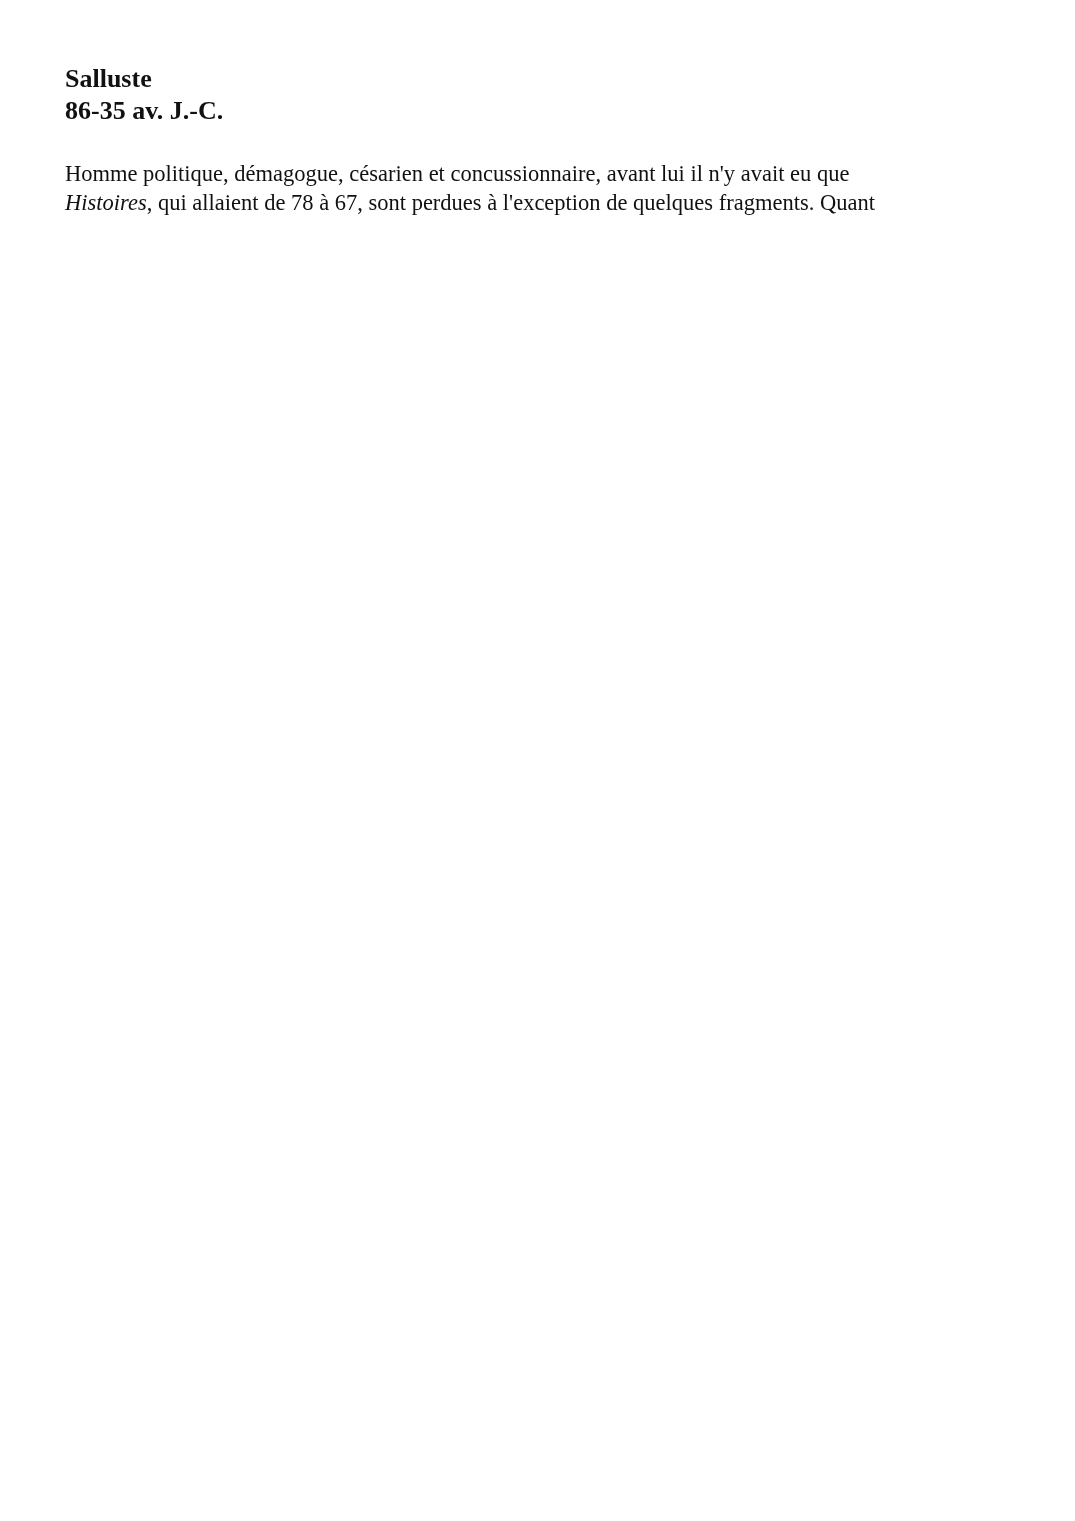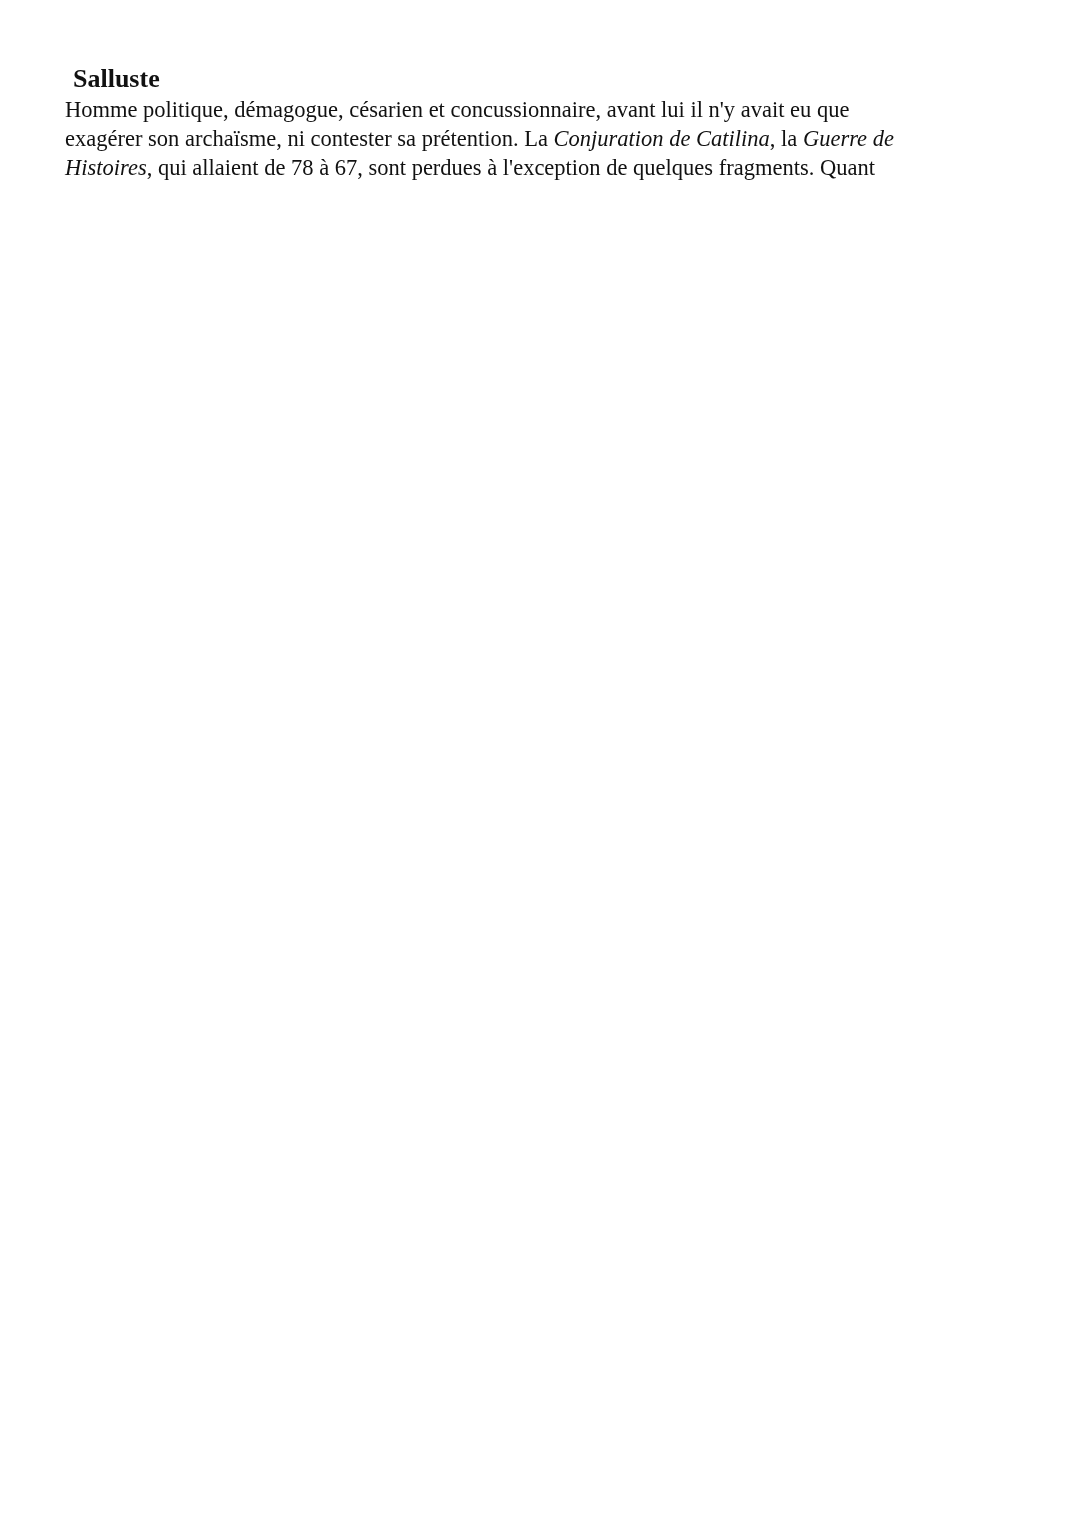--- a/index.html
+++ b/index.html
@@ -23,42 +23,42 @@
     }
     .title-block {
       font-weight: bold;
       font-size: 26px;
       line-height: 32px;
       margin: 0;
     }
     .title-block .line {
       display: block;
       white-space: nowrap;
-      margin-left: 8px;
     }
     .body-text {
+      margin-top: 32px;
       font-size: 22.5px;
       line-height: 29.2px;
     }
     .body-text .line {
       display: block;
       white-space: nowrap;
     }
     .body-text i {
       font-style: italic;
     }
   </style>
 </head>
 <body>
 
 <div class="page">
   <h1 class="title-block">
     <span class="line">Salluste</span>
+    <span class="line">86-35 av. J.-C.</span>
   </h1>
 
   <div class="body-text">
     <span class="line">
       <span>Homme politique, démagogue, césarien et concussionnaire, avant lui il n'y avait eu que</span>
     </span>
-    <span class="line"><span>exagérer son archaïsme, ni contester sa prétention. La </span><i>Conjuration de Catilina</i><span>, la </span><i>Guerre de</i></span>
     <span class="line"><i>Histoires</i><span>, qui allaient de 78 à 67, sont perdues à l'exception de quelques fragments. Quant</span></span>
   </div>
 </div>
 
 </body></html>

